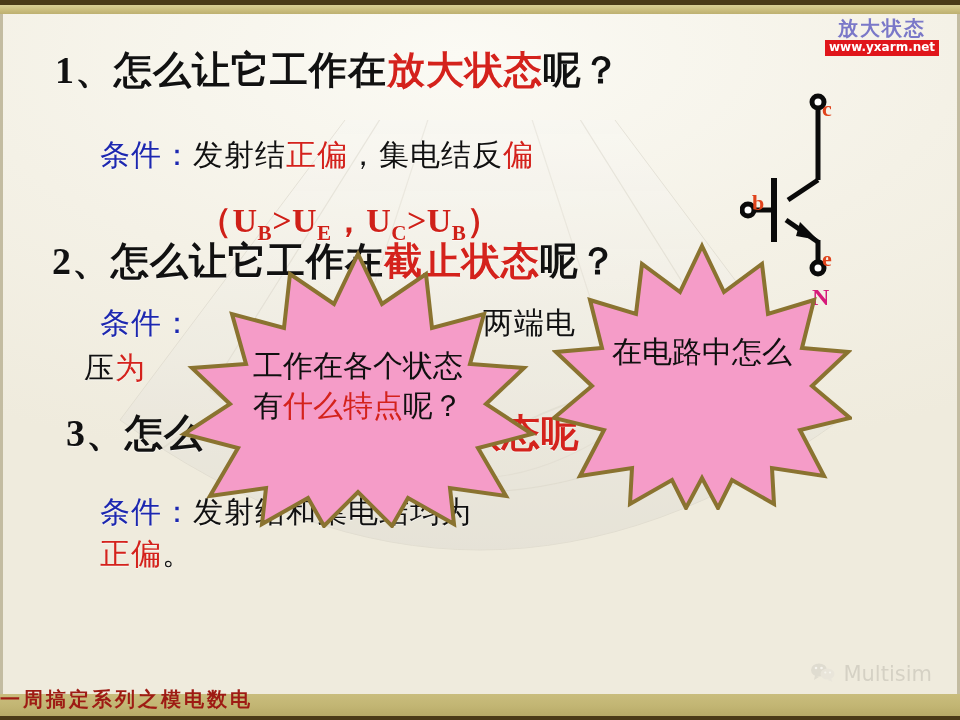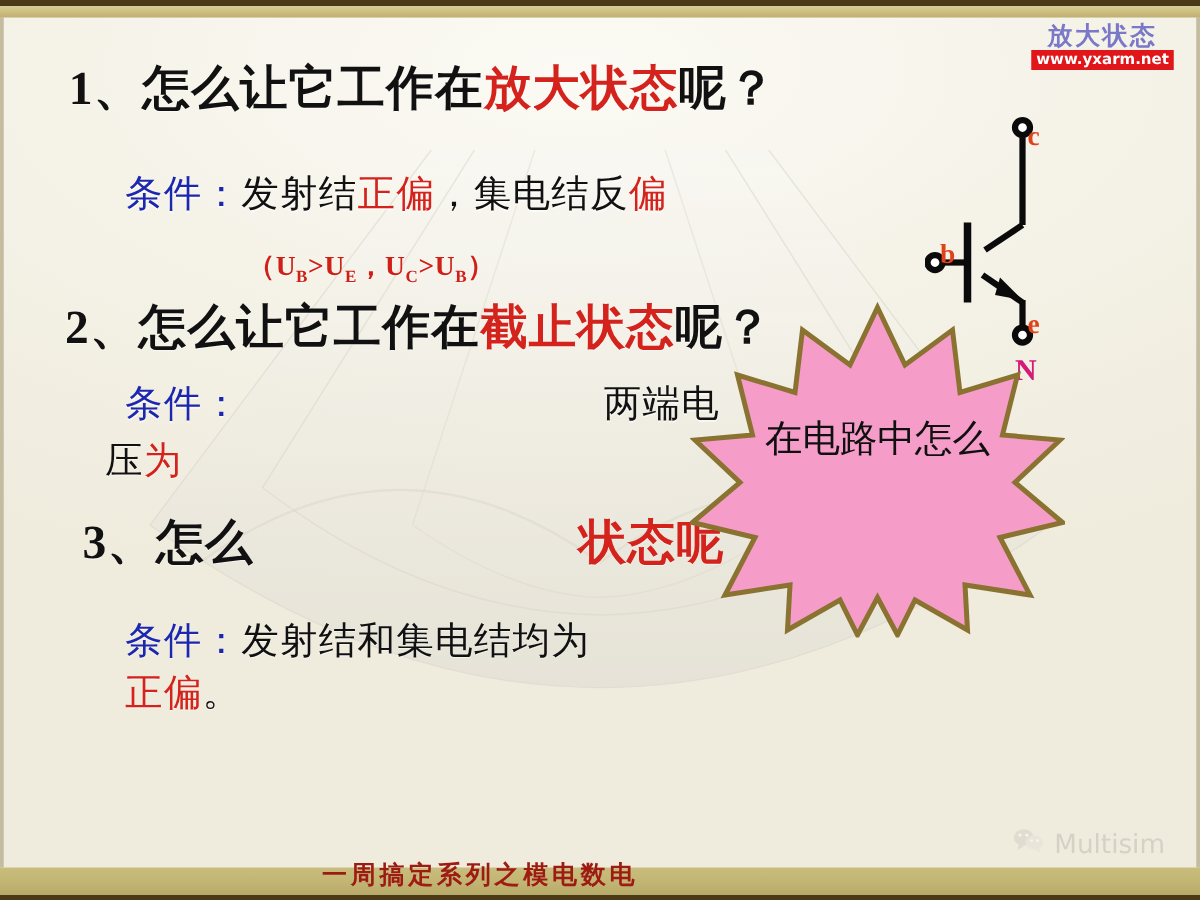--- a/index.html
+++ b/index.html
@@ -58,21 +58,21 @@
   .txt{
     position:absolute;z-index:10;
     font-family:"Liberation Serif","DejaVu Serif",serif;
     color:#111;white-space:nowrap;
     text-shadow:0 1px 0 rgba(255,255,255,.55);
   }
   .red{color:#d4221c;}
   .blue{color:#1c27b0;}
   .big{font-size:38px;font-weight:bold;letter-spacing:1px;}
   .cond{font-size:30px;letter-spacing:1px;}
-  .formula{font-size:22px;font-weight:bold;color:#cf2018;letter-spacing:.5px;}
+  .formula{font-size:34px;font-weight:bold;color:#cf2018;letter-spacing:.5px;}
   .formula sub{font-size:.62em;}
 
   #line1{left:55px;top:45px;}
   #cond1{left:100px;top:135px;}
   #formula1{left:198px;top:198px;}
   #line2{left:52px;top:236px;}
   #cond2{left:100px;top:303px;}
   #cond2b{left:84px;top:348px;}
   #line3{left:66px;top:408px;}
   #cond3{left:100px;top:492px;}
@@ -116,21 +116,21 @@
   }
   .wm-multisim{
     position:absolute;right:28px;top:662px;z-index:30;
     display:flex;align-items:center;gap:7px;opacity:.48;
   }
   .wm-multisim .ms-text{
     font-size:21px;color:#b9b6ab;
     font-family:"DejaVu Sans","Liberation Sans",sans-serif;
   }
   .caption{
-    position:absolute;left:0;top:686px;width:768px;text-align:center;z-index:42;
+    position:absolute;left:0;top:686px;width:768px;text-align:left;z-index:42;
     font-size:20px;font-weight:bold;color:#9e1b14;letter-spacing:3px;
     font-family:"Liberation Serif","DejaVu Serif",serif;
   }
 </style>
 </head>
 <body>
 
 <div id="slide">
 
   <div class="paper"></div>
@@ -208,20 +208,29 @@
       <polygon points="60,132 78,150 56,146" fill="#0a0a0a"></polygon>
       <line x1="78" y1="150" x2="78" y2="172" stroke="#0a0a0a" stroke-width="5"></line>
       <circle cx="78" cy="178" r="6" fill="#fff" stroke="#0a0a0a" stroke-width="5"></circle>
     </svg>
   </div>
   <div class="tlabel" id="lab-c">c</div>
   <div class="tlabel" id="lab-b">b</div>
   <div class="tlabel" id="lab-e">e</div>
   <div class="tlabel" id="lab-n">N</div>
 
+  <div class="burst" id="burst-left">
+    <svg width="380" height="280" viewBox="0 0 380 280">
+      <polygon fill="#f59cc8" stroke="#8a7330" stroke-width="4" points="190,6 214,56 258,26 264,80 316,66 302,116 356,120 318,156 364,186 310,200 338,248 282,240 286,276 240,250 224,278 190,244 156,278 140,250 94,276 98,240 42,248 70,200 16,186 62,156 24,120 78,116 64,66 116,80 122,26 166,56"></polygon>
+    </svg>
+    <div class="burst-text">
+      <div>工作在各个状态</div>
+      <div><span>有</span><span class="red">什么特点</span><span>呢？</span></div>
+    </div>
+  </div>
 
   <div class="burst" id="burst-right">
     <svg width="300" height="270" viewBox="0 0 300 270">
       <polygon fill="#f59cc8" stroke="#8a7330" stroke-width="4" points="150,6 172,52 210,24 216,74 262,60 250,108 296,112 260,146 298,178 248,190 272,236 220,228 222,264 180,240 166,268 150,238 134,268 120,240 78,264 80,228 28,236 52,190 2,178 40,146 4,112 50,108 38,60 84,74 90,24 128,52"></polygon>
     </svg>
     <div class="burst-text">
       <div>在电路中怎么</div>
     </div>
   </div>
 

